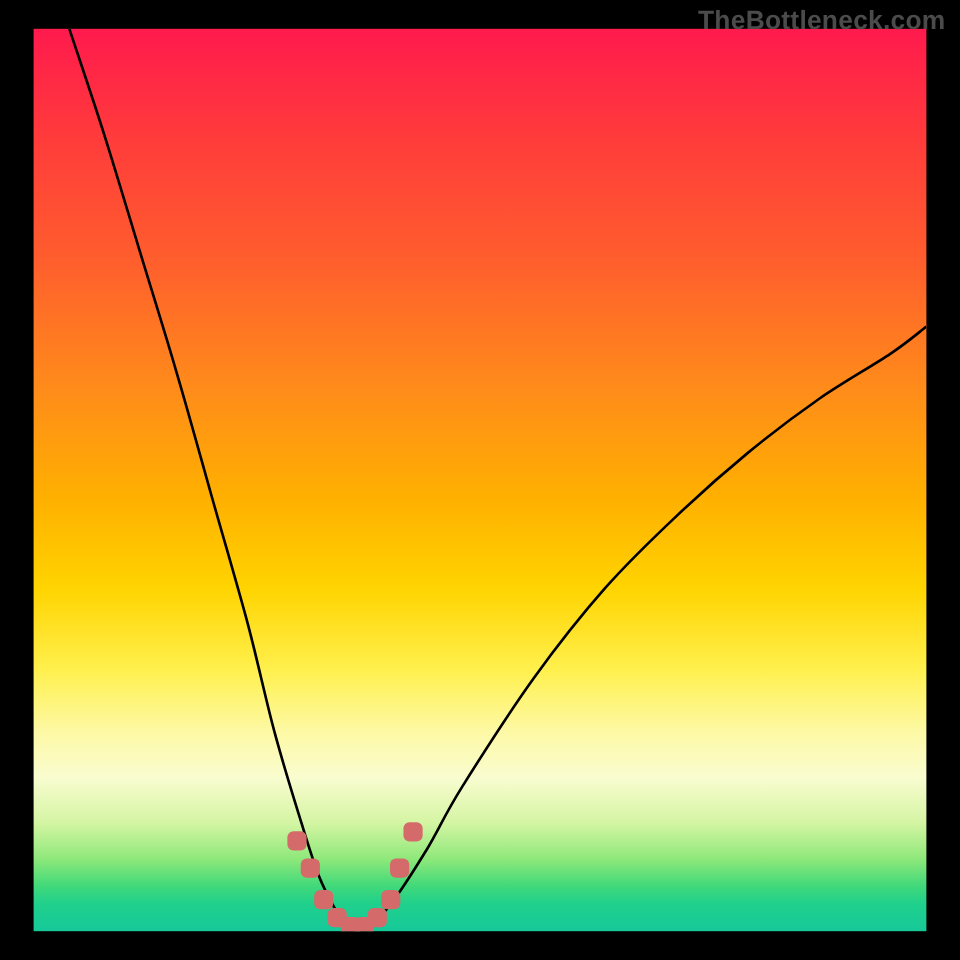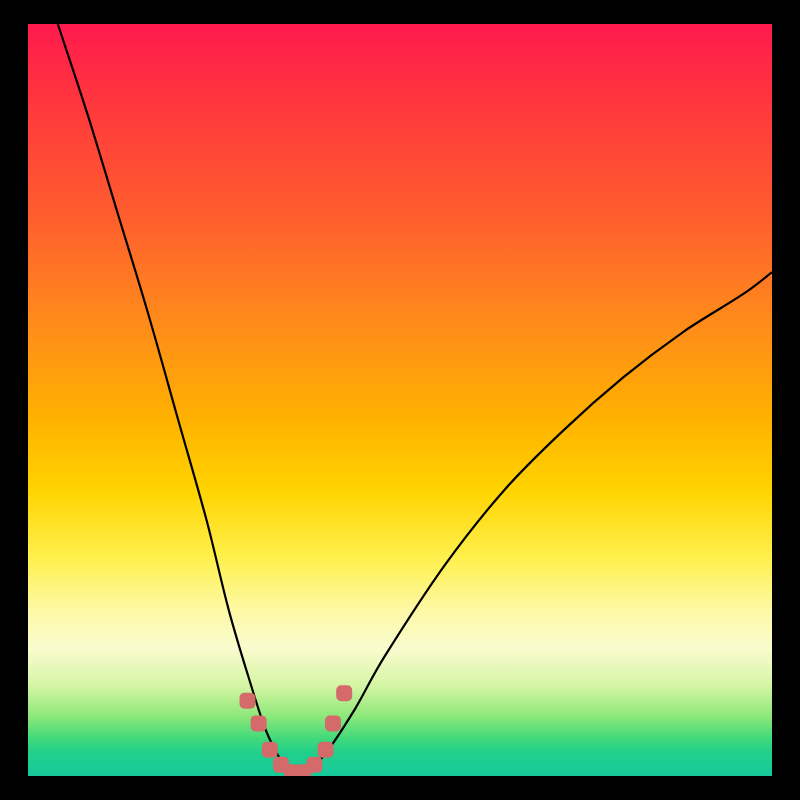--- a/index.html
+++ b/index.html
@@ -76,13 +76,14 @@
         <rect x="245.0" y="732.7" width="16" height="16" rx="5" ry="5" fill="#d46a6a"></rect>
         <rect x="256.1" y="740.2" width="16" height="16" rx="5" ry="5" fill="#d46a6a"></rect>
         <rect x="267.3" y="740.2" width="16" height="16" rx="5" ry="5" fill="#d46a6a"></rect>
         <rect x="278.4" y="732.7" width="16" height="16" rx="5" ry="5" fill="#d46a6a"></rect>
         <rect x="289.6" y="717.7" width="16" height="16" rx="5" ry="5" fill="#d46a6a"></rect>
         <rect x="297.0" y="691.4" width="16" height="16" rx="5" ry="5" fill="#d46a6a"></rect>
         <rect x="308.2" y="661.3" width="16" height="16" rx="5" ry="5" fill="#d46a6a"></rect>
       </g>
   </svg>
 
+  <div class="watermark">TheBottleneck.com</div>
 </div>
 
 </body></html>

